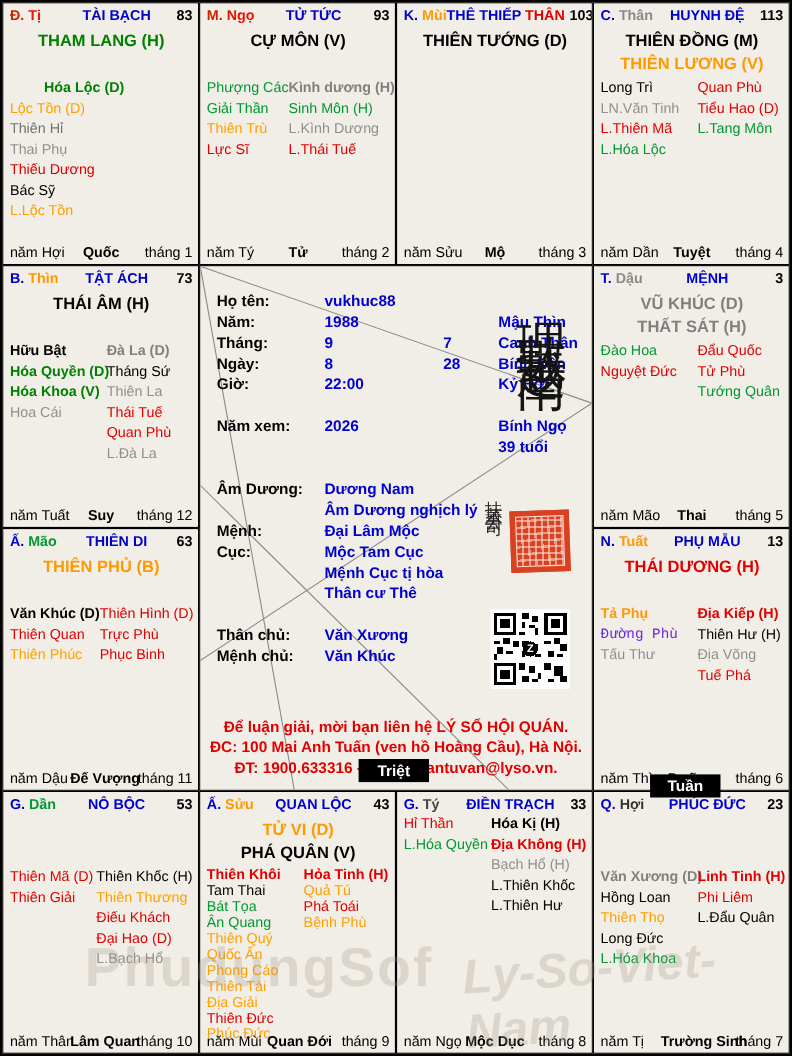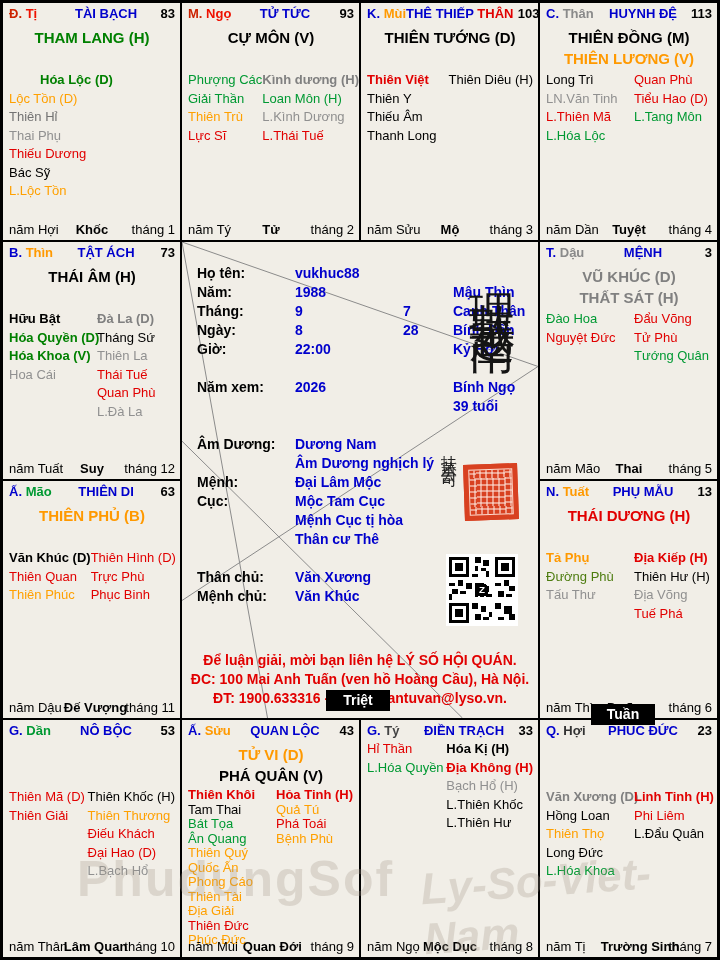--- a/index.html
+++ b/index.html
@@ -73,21 +73,21 @@
           <span style="color: rgb(255, 160, 0);">Lộc Tồn (D)</span>
           <span style="color: #737373;">Thiên Hỉ</span>
           <span style="color: rgb(144, 144, 144);">Thai Phụ</span>
           <span style="color: rgb(225, 0, 0);">Thiếu Dương</span>
           <span style="color: rgb(0, 0, 0);">Bác Sỹ</span>
           <span style="color: rgb(255, 160, 0);">L.Lộc Tồn</span>
         </div>
     </div>
     <div class="cell-footer">
       <span class="fl">năm Hợi</span>
-        <span class="fm">Khốc</span>
+        <span class="fm">Quốc</span>
         <span class="fr">tháng 1</span>
     </div>
   </div>
 
   <div class="cell p1">
     <div class="cell-header">
       <span class="branch"><span style="color:#cc2200">M.</span> <span style="color:#ee1100">Ngọ</span></span>
       <span class="pname"><span>TỬ TỨC</span><span class="pname2"></span></span>
       <span class="pnum">93</span>
     </div>
@@ -96,52 +96,41 @@
       </div>
     <div class="stars">
       <div class="scol-l">
           <span style="color: rgb(0, 153, 51);">Phượng Các</span>
           <span style="color: rgb(0, 153, 51);">Giải Thần</span>
           <span style="color: rgb(255, 160, 0);">Thiên Trù</span>
           <span style="color: rgb(225, 0, 0);">Lực Sĩ</span>
         </div>
       <div class="scol-r">
           <span style="color: rgb(128, 128, 128); font-weight: bold;">Kình dương (H)</span>
-          <span style="color: rgb(0, 153, 51);">Loan Môn (H)</span>
+          <span style="color: rgb(0, 153, 51);">Sinh Môn (H)</span>
           <span style="color: rgb(144, 144, 144);">L.Kình Dương</span>
           <span style="color: rgb(225, 0, 0);">L.Thái Tuế</span>
         </div>
     </div>
     <div class="cell-footer">
       <span class="fl">năm Tý</span>
         <span class="fm">Tử</span>
         <span class="fr">tháng 2</span>
     </div>
   </div>
 
   <div class="cell p2">
     <div class="cell-header">
       <span class="branch"><span style="color:#0000cc">K.</span> <span style="color:#ff9900">Mùi</span></span>
       <span class="pname"><span>THÊ THIẾP </span><span class="pname2">THÂN</span></span>
       <span class="pnum">103</span>
     </div>
     <div class="mains">
         <span style="color: rgb(0, 0, 0);">THIÊN TƯỚNG (D)</span>
       </div>
-    <div class="stars">
-      <div class="scol-l">
-          <span style="color: rgb(225, 0, 0); font-weight: bold;">Thiên Việt</span>
-          <span style="color: rgb(0, 0, 0);">Thiên Y</span>
-          <span style="color: rgb(0, 0, 0);">Thiếu Âm</span>
-          <span style="color: rgb(0, 0, 0);">Thanh Long</span>
-        </div>
-      <div class="scol-r">
-          <span style="color: rgb(0, 0, 0);">Thiên Diêu (H)</span>
-        </div>
-    </div>
     <div class="cell-footer">
       <span class="fl">năm Sửu</span>
         <span class="fm">Mộ</span>
         <span class="fr">tháng 3</span>
     </div>
   </div>
 
   <div class="cell p3">
     <div class="cell-header">
       <span class="branch"><span style="color:#0000cc">C.</span> <span style="color:#8a8a8a">Thân</span></span>
@@ -367,21 +356,21 @@
     <div class="mains">
         <span style="color: rgb(128, 128, 128);">VŨ KHÚC (D)</span>
         <span style="color: rgb(128, 128, 128);">THẤT SÁT (H)</span>
       </div>
     <div class="stars">
       <div class="scol-l">
           <span style="color: rgb(0, 153, 51);">Đào Hoa</span>
           <span style="color: rgb(225, 0, 0);">Nguyệt Đức</span>
         </div>
       <div class="scol-r">
-          <span style="color: rgb(225, 0, 0);">Đẩu Võng</span>
+          <span style="color: rgb(225, 0, 0);">Đẩu Quốc</span>
           <span style="color: rgb(225, 0, 0);">Tử Phù</span>
           <span style="color: rgb(0, 153, 51);">Tướng Quân</span>
         </div>
     </div>
     <div class="cell-footer">
       <span class="fl">năm Mão</span>
         <span class="fm">Thai</span>
         <span class="fr">tháng 5</span>
     </div>
   </div>
@@ -419,21 +408,21 @@
       <span class="branch"><span style="color:#0000cc">N.</span> <span style="color:#ff9900">Tuất</span></span>
       <span class="pname"><span>PHỤ MẪU</span><span class="pname2"></span></span>
       <span class="pnum">13</span>
     </div>
     <div class="mains">
         <span style="color: rgb(225, 0, 0);">THÁI DƯƠNG (H)</span>
       </div>
     <div class="stars">
       <div class="scol-l">
           <span style="color: rgb(255, 153, 0); font-weight: bold;">Tả Phụ</span>
-          <span style="color: #4d7c0f;">Đường Phù</span>
+          <span style="color: #6d28d9; font-family: Liberation Mono, monospace;">Đường Phù</span>
           <span style="color: rgb(144, 144, 144);">Tấu Thư</span>
         </div>
       <div class="scol-r">
           <span style="color: rgb(225, 0, 0); font-weight: bold;">Địa Kiếp (H)</span>
           <span style="color: rgb(0, 0, 0);">Thiên Hư (H)</span>
           <span style="color: rgb(144, 144, 144);">Địa Võng</span>
           <span style="color: rgb(225, 0, 0);">Tuế Phá</span>
         </div>
     </div>
     <div class="cell-footer">

